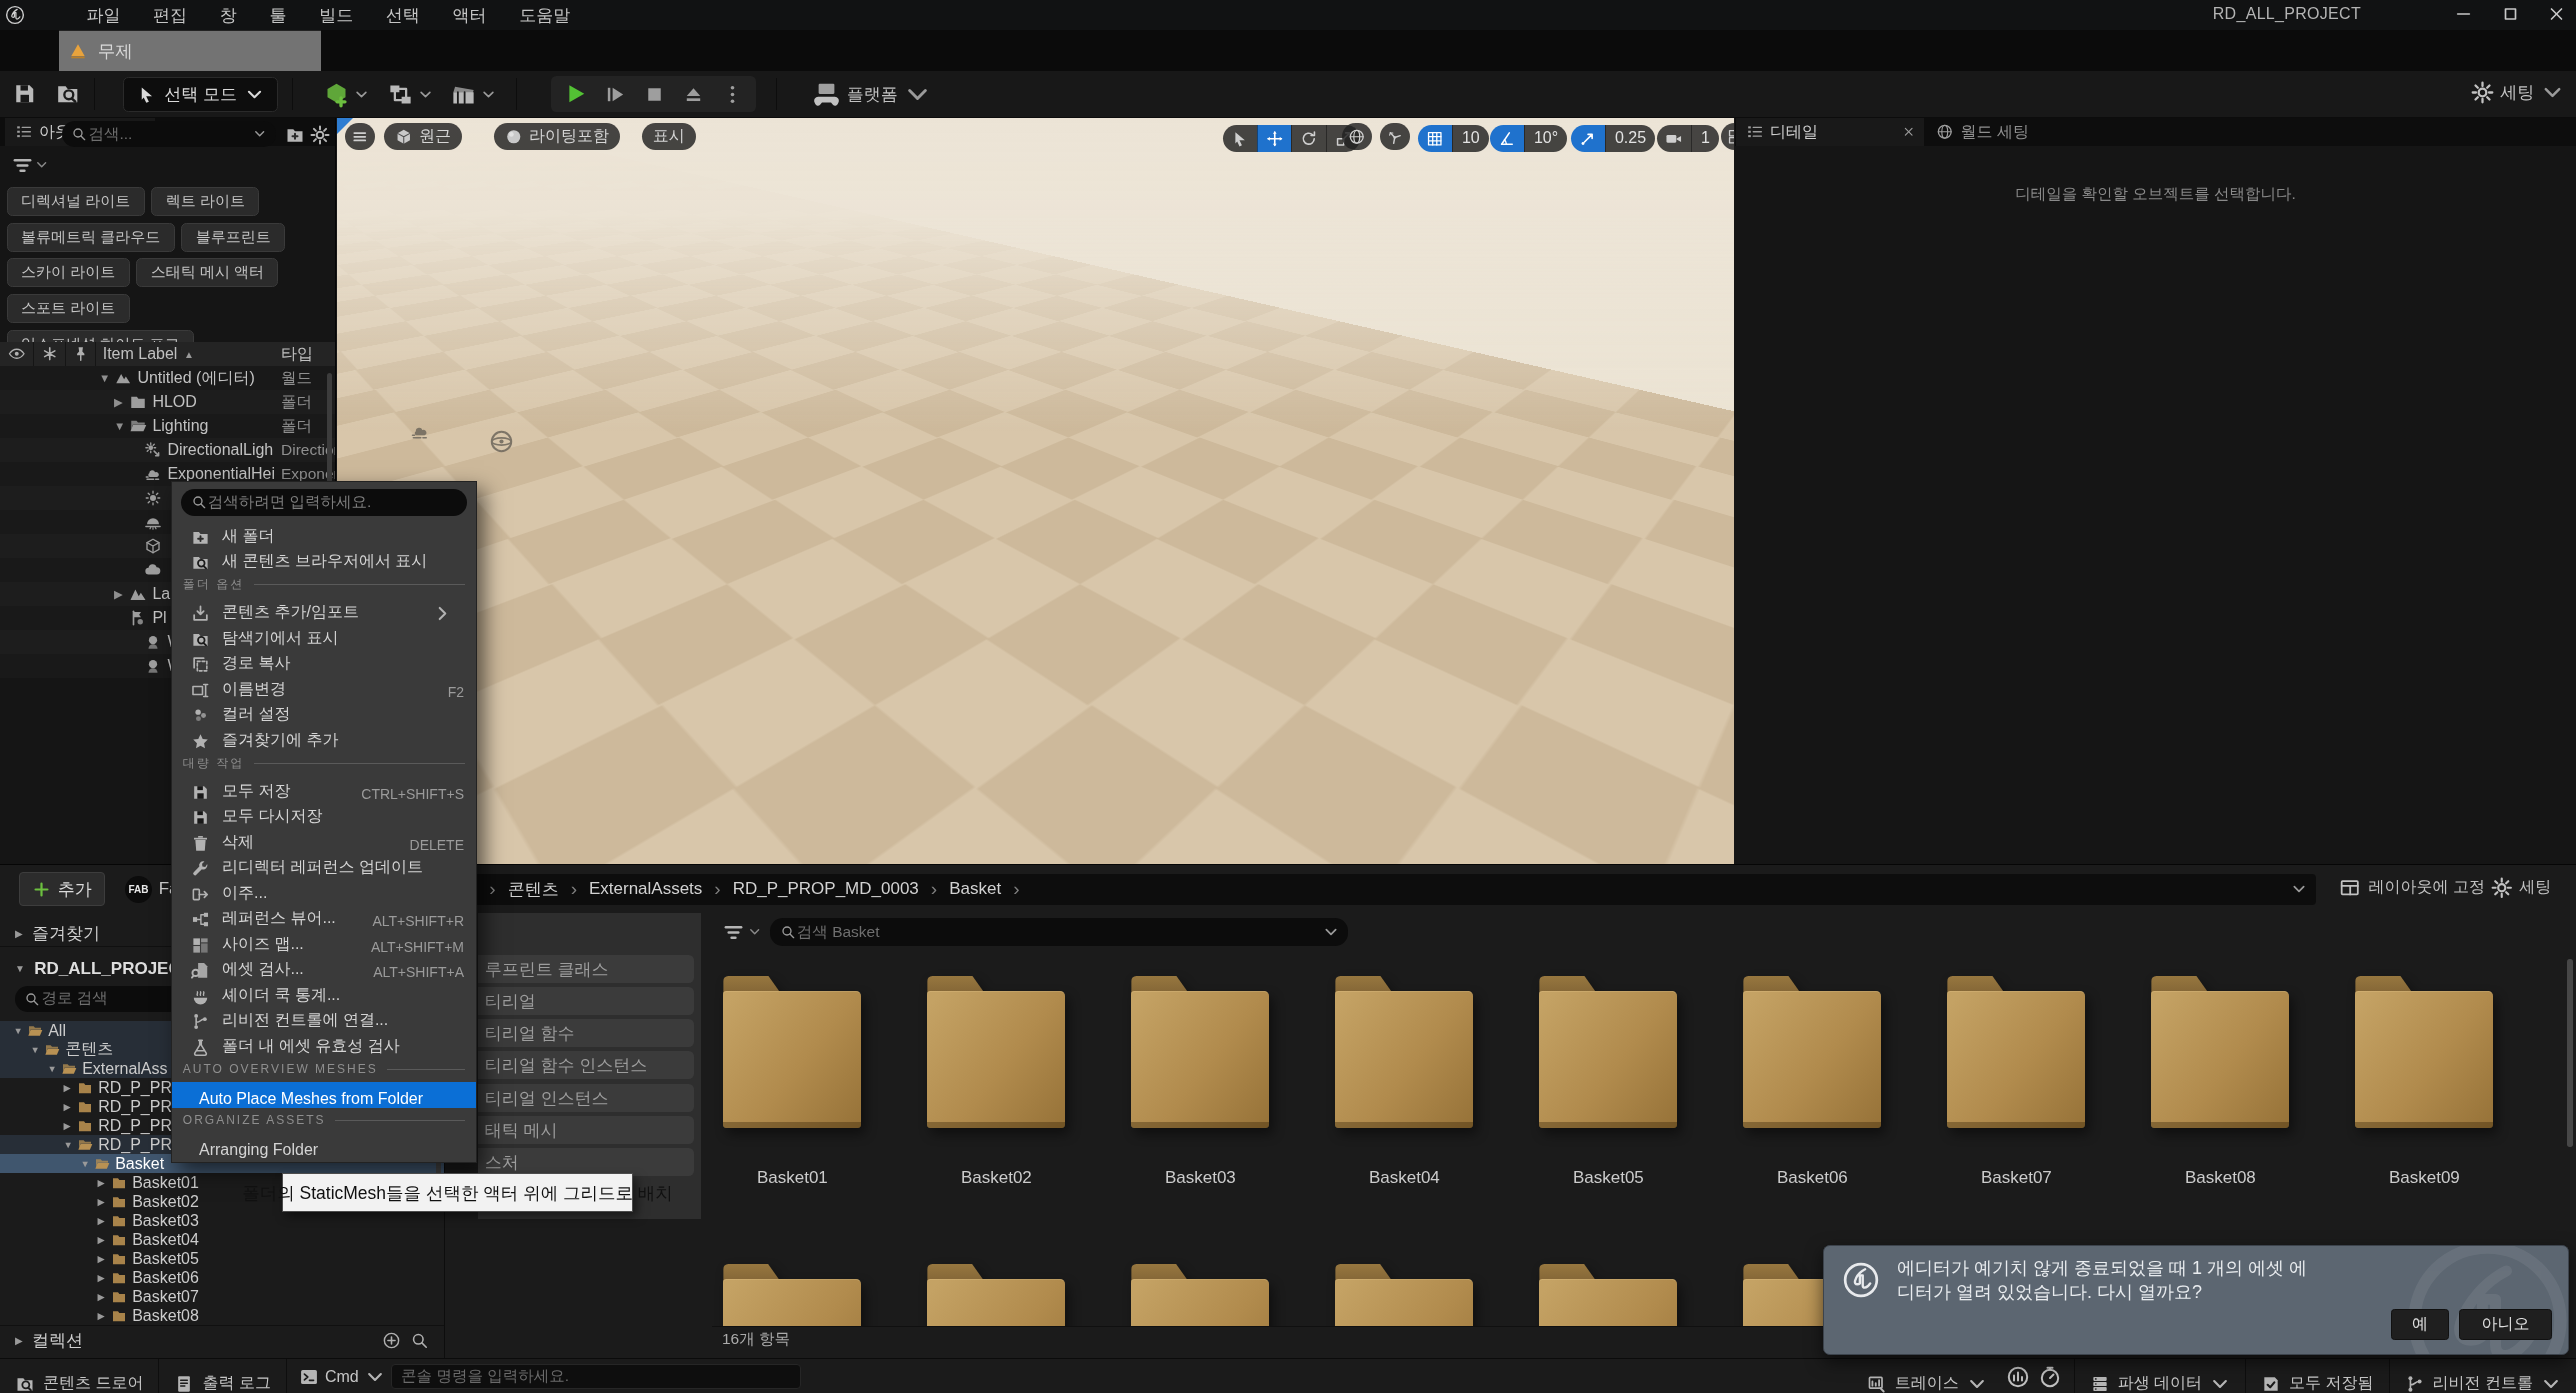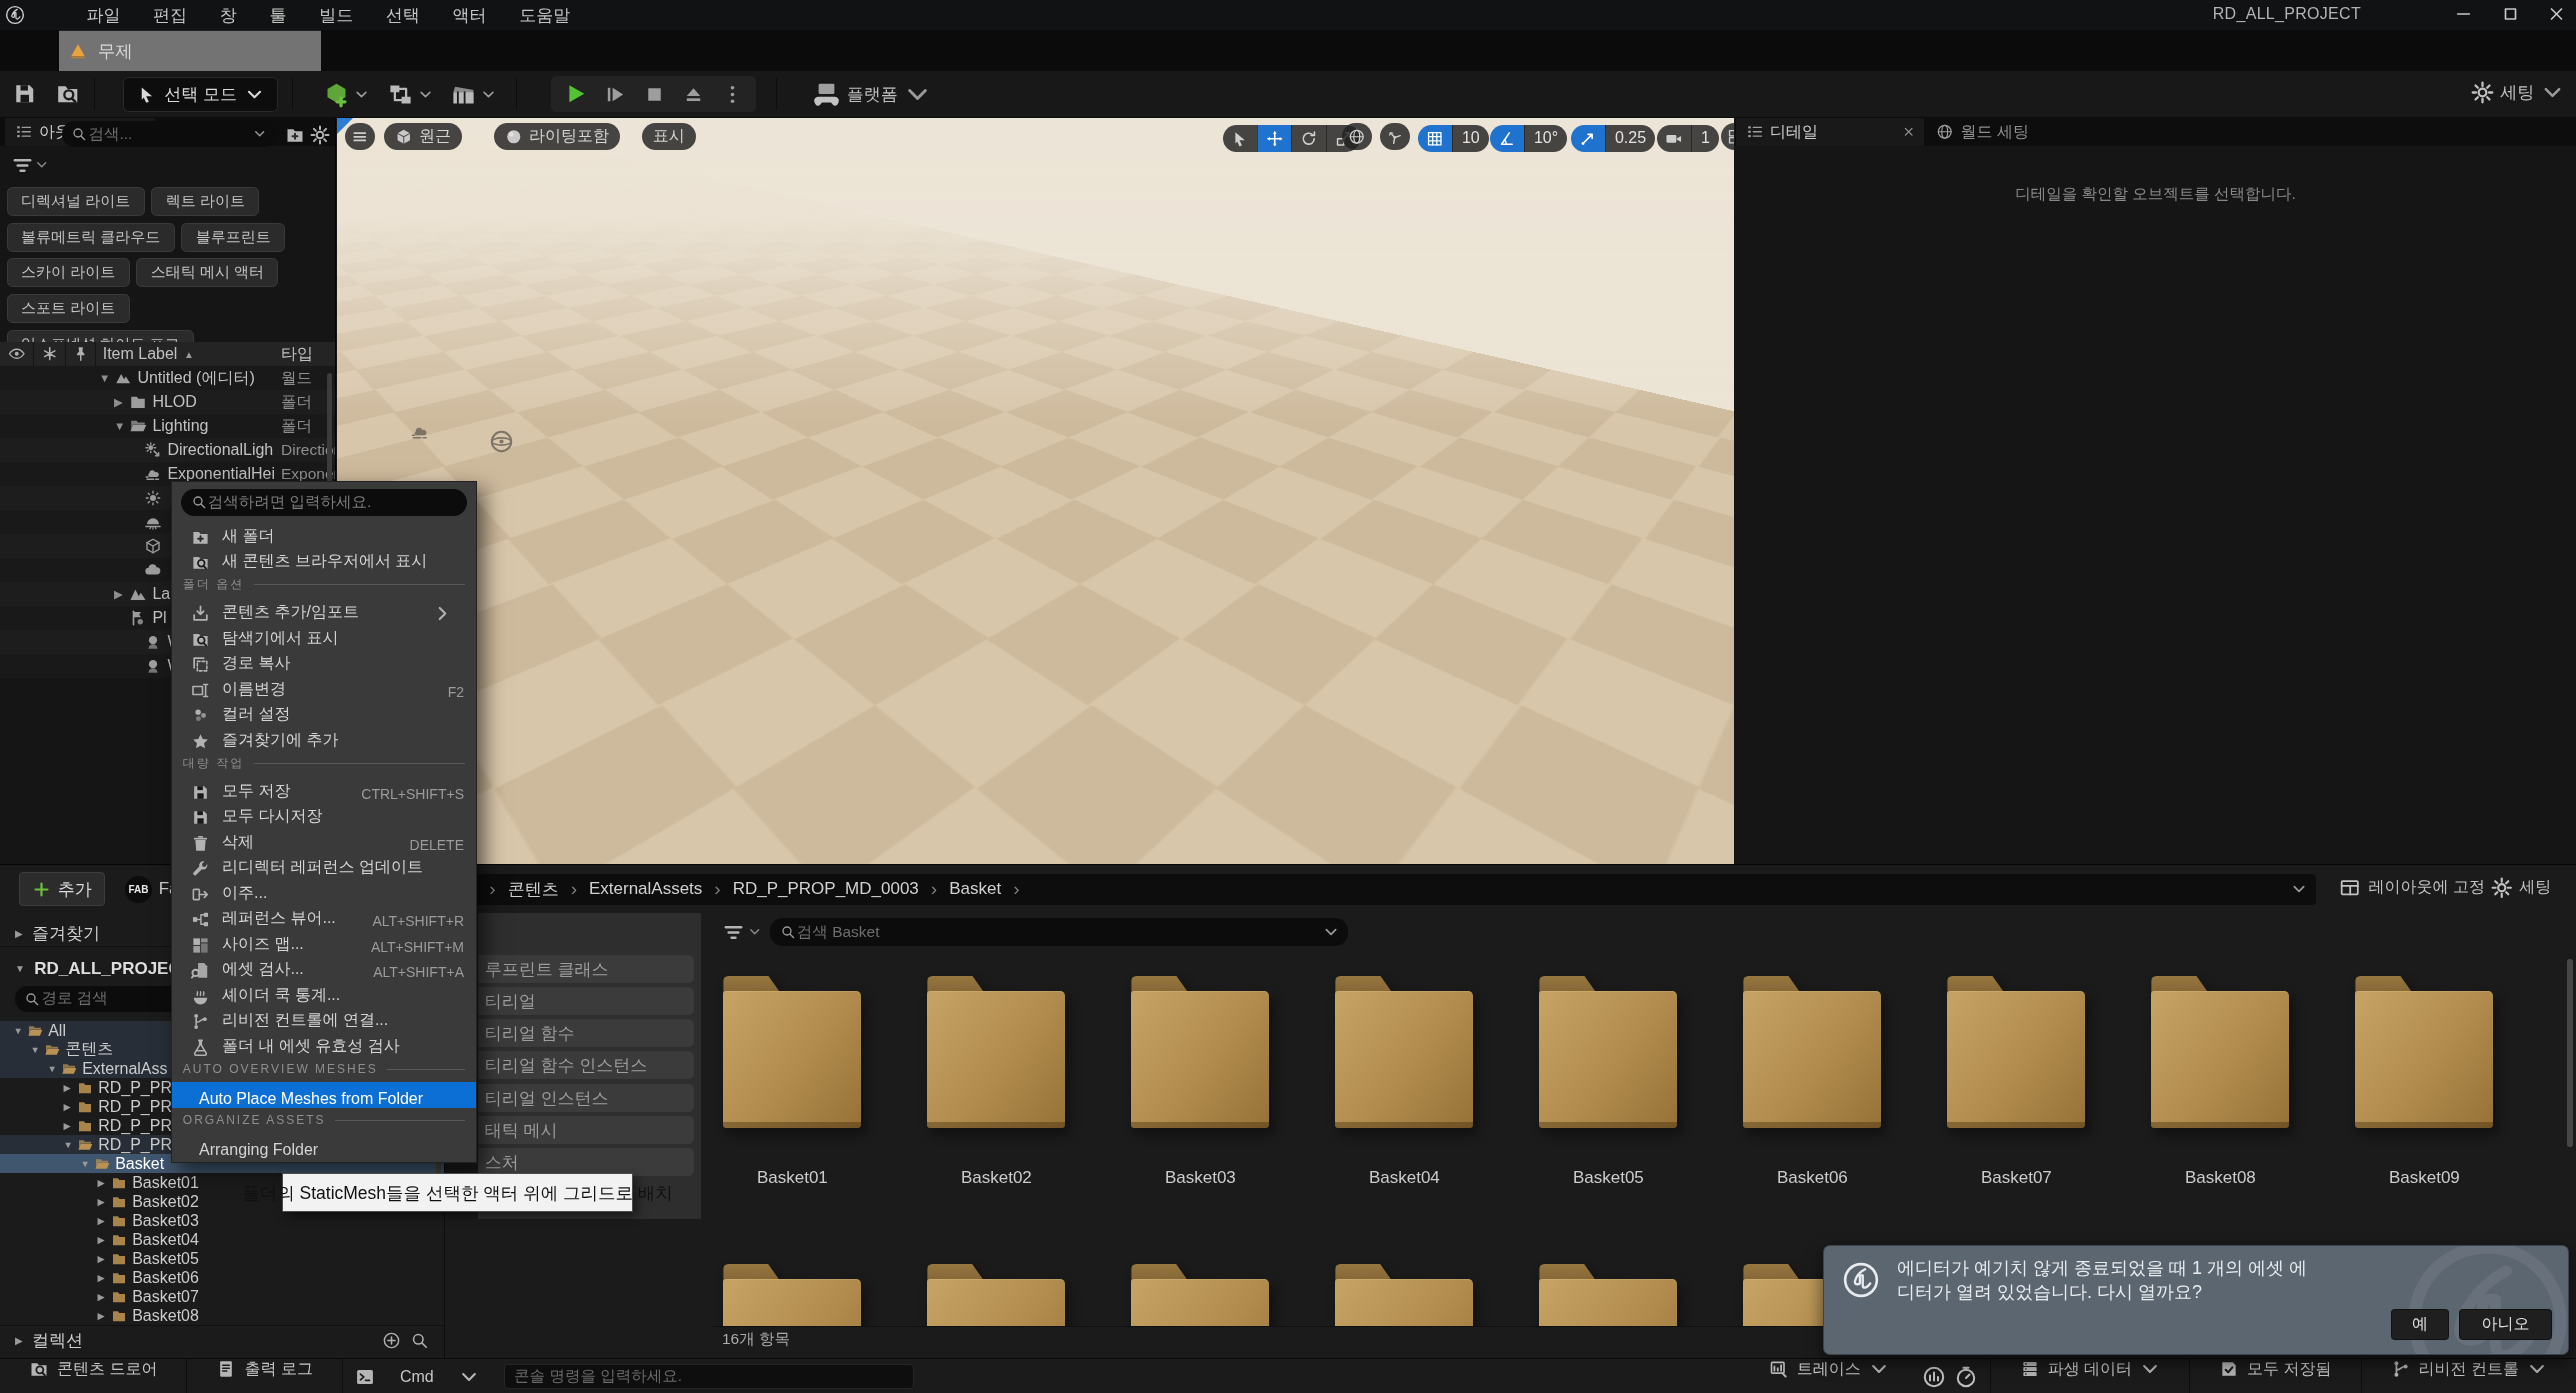--- a/index.html
+++ b/index.html
@@ -181,24 +181,24 @@
   #toast{left:1823px;top:1245px;width:746px;height:110px;background:#5c6671;border:0.7px solid #3c434c;border-radius:6.7px;box-shadow:0 6.7px 17.5px rgba(0,0,0,.55);z-index:7;overflow:hidden}
   #toast .wm{position:absolute;right:-6.7px;top:-13.4px;width:175px;height:175px;color:#fff;opacity:.07}
   #toast-logo{position:absolute;left:17.5px;top:15px;width:38px;height:38px;color:#e8eaed}
   #toast-msg{position:absolute;left:73px;top:10.8px;width:417px;font-size:18px;line-height:1.32;color:#e9ecef}
   .toast-btn{position:absolute;top:63px;height:31px;background:#1f1f1f;border:0.7px solid #111;border-radius:3.4px;display:flex;align-items:center;justify-content:center;font-size:16px;color:#e0e0e0}
   #toast-yes{left:567px;width:58px}
   #toast-no{left:635px;width:93px}
 
   
   #statusbar{left:0;top:1358px;width:2576px;height:36px;background:#1b1b1b;border-top:1.3px solid #0b0b0b;display:flex;align-items:center}
-  .sb-item{display:flex;align-items:flex-start;gap:8px;height:100%;padding:0 29px;border-right:0.7px solid #0e0e0e;color:#c6c6c6;font-size:16px;white-space:nowrap}
+  .sb-item{display:flex;align-items:flex-end;gap:8px;height:100%;padding:0 15px;border-right:0.7px solid #0e0e0e;color:#c6c6c6;font-size:16px;white-space:nowrap}
   .sb-item .icon{width:20px;height:20px;color:#b5b5b5}
   .sb-item.noborder{border-right:none}
-  #sb-console{display:flex;align-items:center;gap:25px;padding:0 12px}
+  #sb-console{display:flex;align-items:center;gap:6px;padding:0 12px}
   #sb-input{width:410px;height:25.5px;background:#0e0e0e;border:0.7px solid #262626;border-radius:4px;display:flex;align-items:center;padding:0 9.4px;font-size:15.5px;color:#6a6a6a}
   #sb-right{margin-left:auto;display:flex;align-items:center;height:100%}
   .sb-circle{width:24px;height:24px;color:#c0c0c0;margin:0 4px}
 </style>
 </head>
 <body>
 
 <div id="app">
 
   <div id="titlebar" class="abs">

